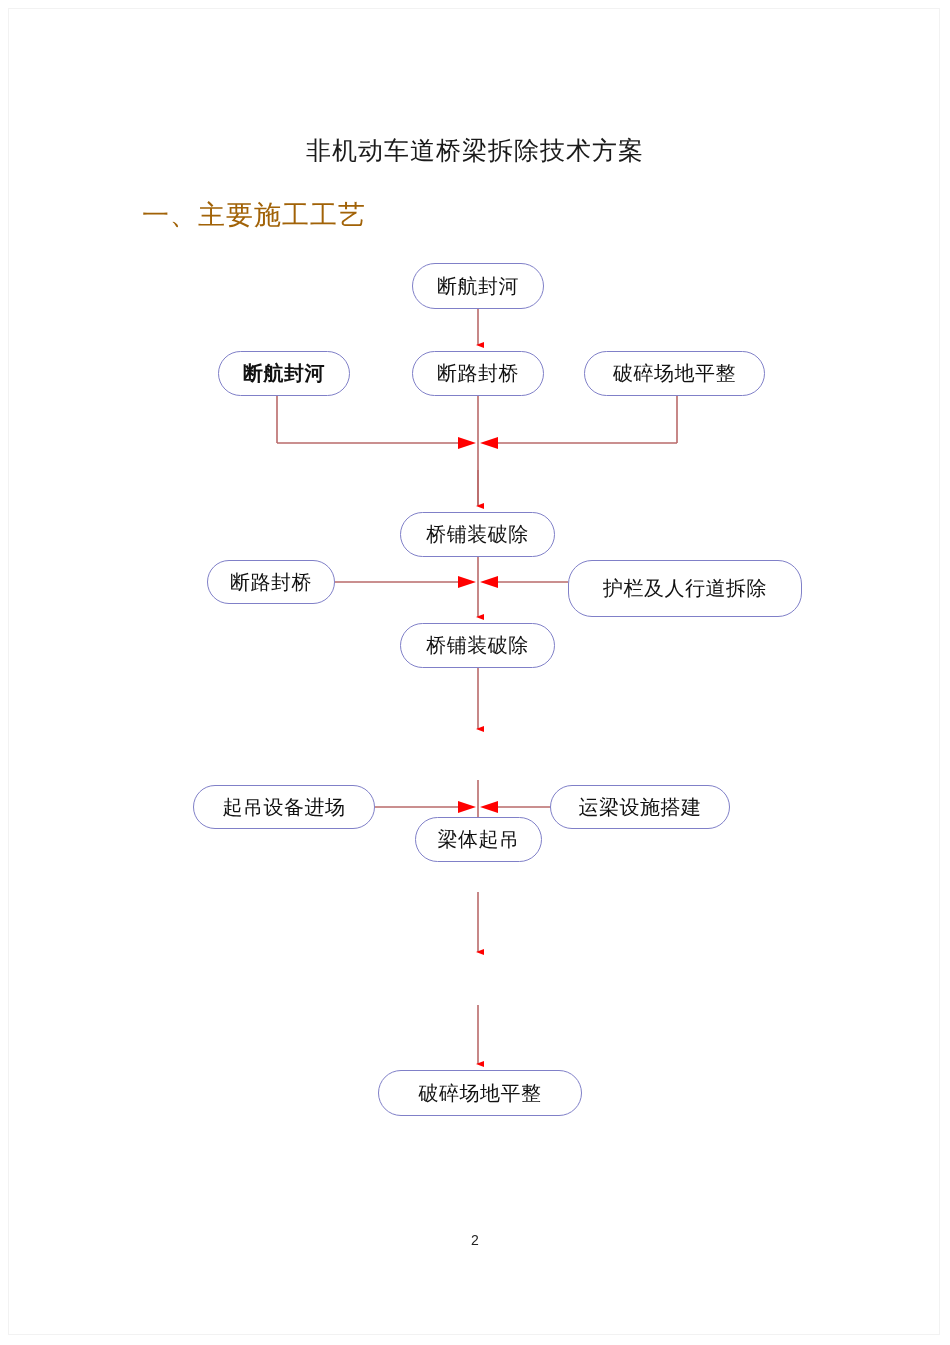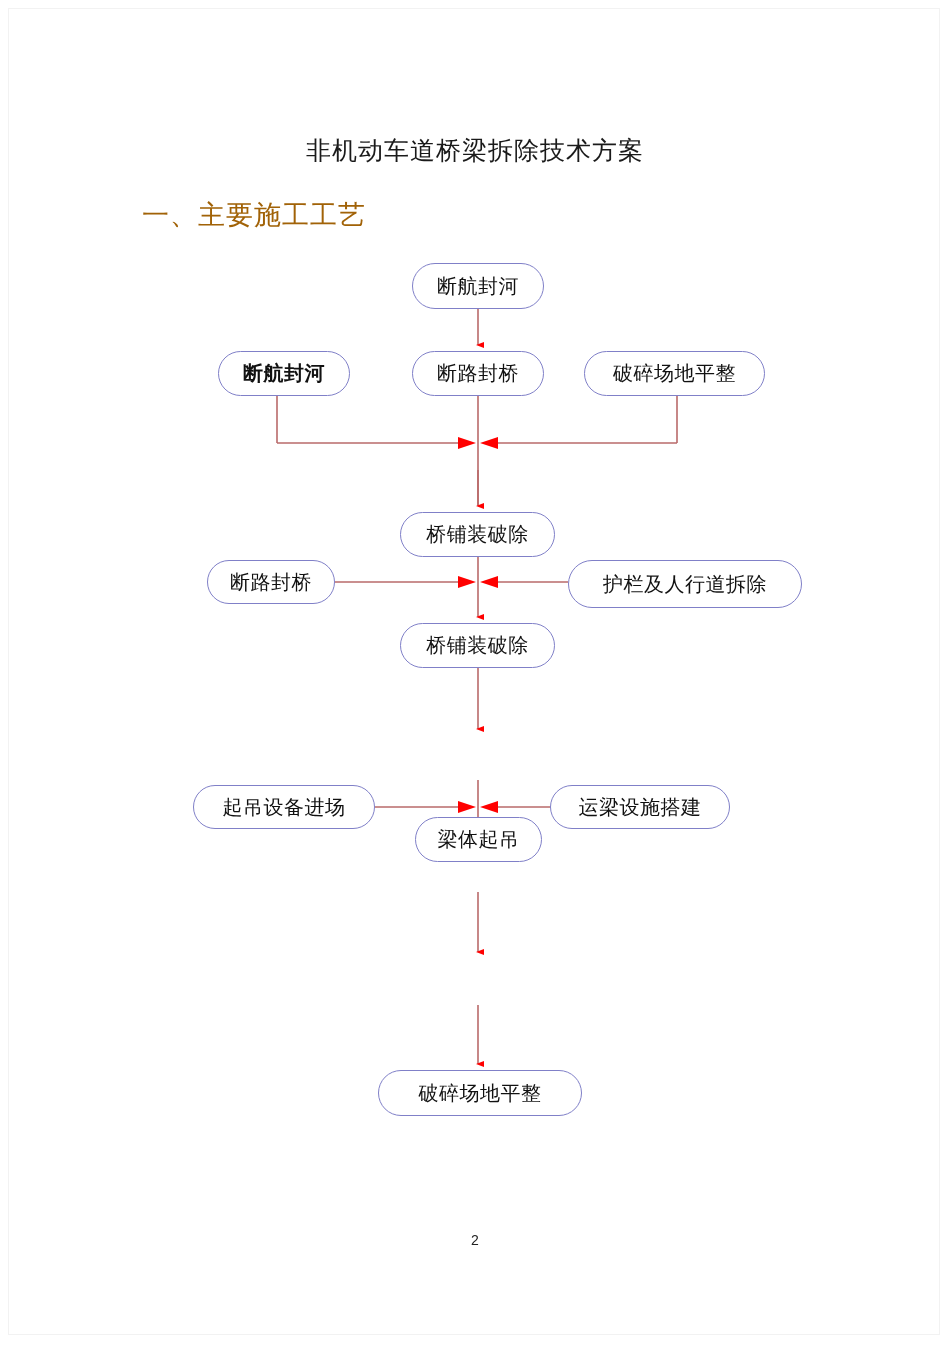--- a/index.html
+++ b/index.html
@@ -145,21 +145,21 @@
       <path d="M498,801 L480,807 L498,813 Z"></path>
     </g>
   </svg>
 
   <div class="node" style="left:412px;top:263px;width:132px;height:46px;">断航封河</div>
   <div class="node" style="left:218px;top:351px;width:132px;height:45px;font-weight:bold;">断航封河</div>
   <div class="node" style="left:412px;top:351px;width:132px;height:45px;">断路封桥</div>
   <div class="node" style="left:584px;top:351px;width:181px;height:45px;">破碎场地平整</div>
   <div class="node" style="left:400px;top:512px;width:155px;height:45px;">桥铺装破除</div>
   <div class="node" style="left:207px;top:560px;width:128px;height:44px;">断路封桥</div>
-  <div class="node" style="left:568px;top:560px;width:234px;height:48px;">护栏及人行道拆除</div>
+  <div class="node" style="left:568px;top:560px;width:234px;height:57px;">护栏及人行道拆除</div>
   <div class="node" style="left:400px;top:623px;width:155px;height:45px;">桥铺装破除</div>
   <div class="node" style="left:193px;top:785px;width:182px;height:44px;">起吊设备进场</div>
   <div class="node" style="left:550px;top:785px;width:180px;height:44px;">运梁设施搭建</div>
   <div class="node" style="left:415px;top:817px;width:127px;height:45px;">梁体起吊</div>
   <div class="node" style="left:378px;top:1070px;width:204px;height:46px;">破碎场地平整</div>
 
   <div id="page-number">2</div>
 
 </div>
 

